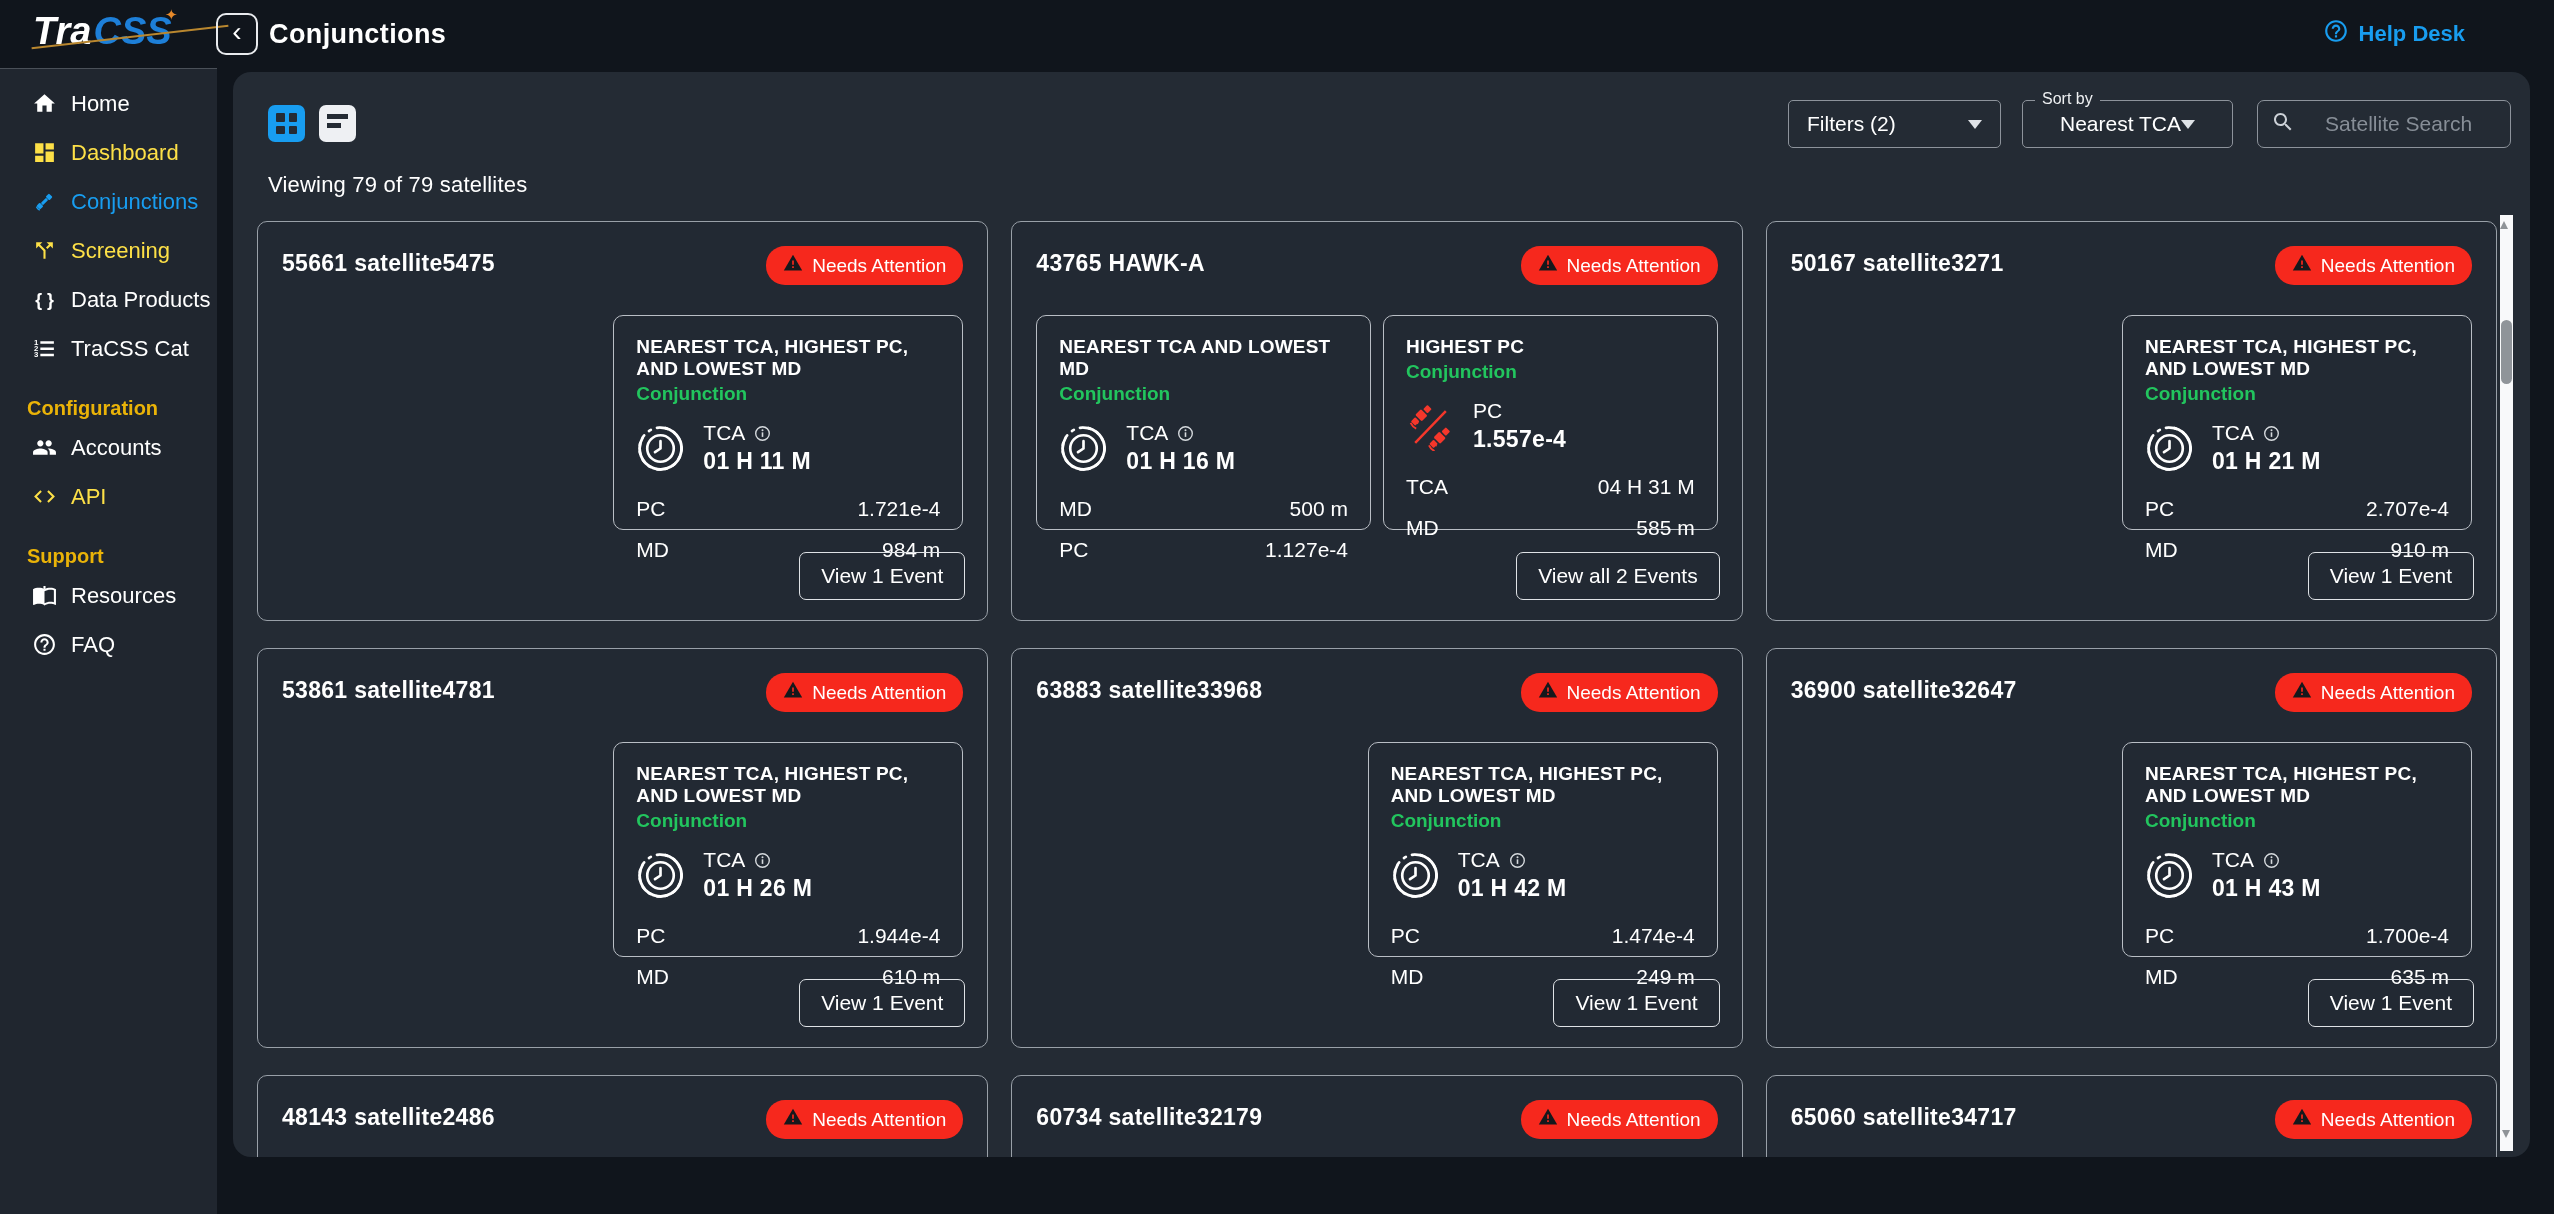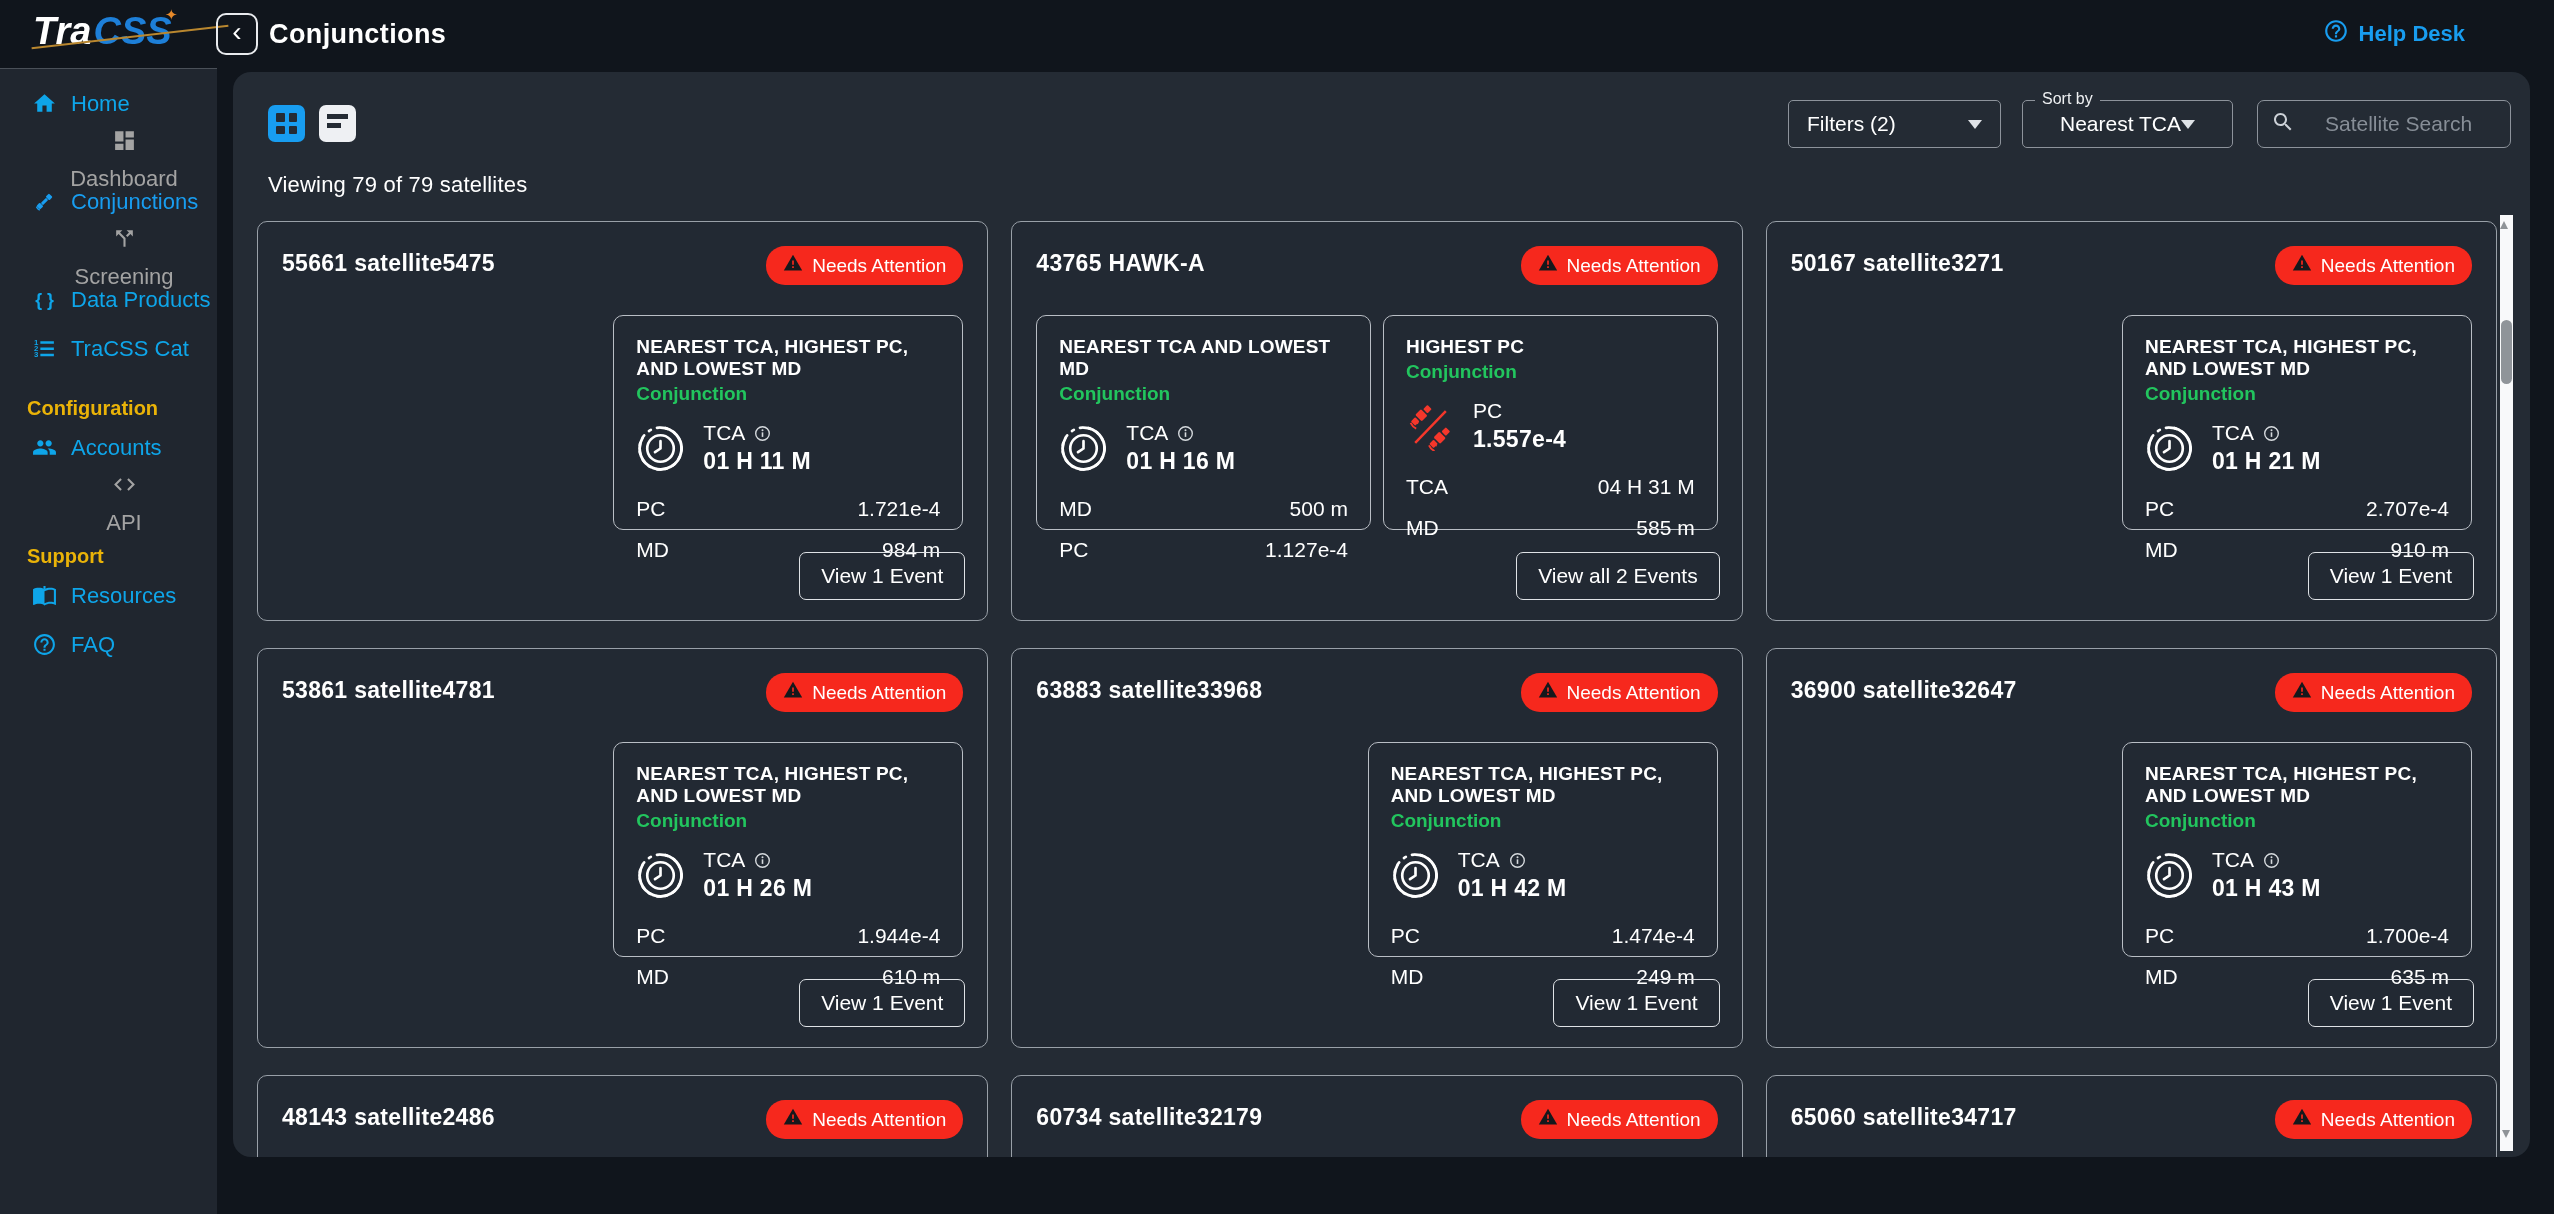--- a/index.html
+++ b/index.html
@@ -22,24 +22,24 @@
         font-size:27px;font-weight:700;letter-spacing:.4px;}
   .help-desk{position:absolute;right:30px;top:0;height:68px;display:flex;align-items:center;gap:10px;
         color:var(--accent,#189df0);font-weight:700;font-size:22px;cursor:pointer;}
   .help-desk svg{width:26px;height:26px;}
 
   
   .sidebar{position:absolute;top:68px;left:0;width:217px;height:1146px;background:#20262f;
         border-top:1px solid #4a5058;box-sizing:border-box;}
   .side-nav{padding-top:10px;}
   .side-item{display:flex;align-items:center;height:49px;padding-left:31px;gap:13px;font-size:22px;
-        color:#0ea5e9;cursor:pointer;}
+        color:#ffffff;cursor:pointer;}
   .side-item .s-icon{width:27px;height:27px;display:flex;align-items:center;justify-content:center;}
   .side-item .s-icon svg{width:25px;height:25px;}
-  .side-item.disabled{color:#a3a3a3;flex-direction:column;}
+  .side-item.disabled{color:#fde047;}
   .side-item.active{color:var(--accent,#189df0);}
   .side-section{padding-left:27px;margin-top:24px;height:26px;font-size:20px;font-weight:700;color:#eab308;}
 
   
   .panel{position:absolute;left:233px;top:72px;width:2297px;height:1085px;border-radius:18px;
         background:#242b34;overflow:hidden;}
   .toggles{position:absolute;left:35px;top:33px;display:flex;gap:14px;}
   .toggle{width:37px;height:37px;border-radius:7px;position:relative;cursor:pointer;}
   .toggle.grid-active{background:var(--accent,#189df0);}
   .toggle.grid-active .tg{position:absolute;left:8px;top:8px;right:8px;bottom:8px;display:grid;

